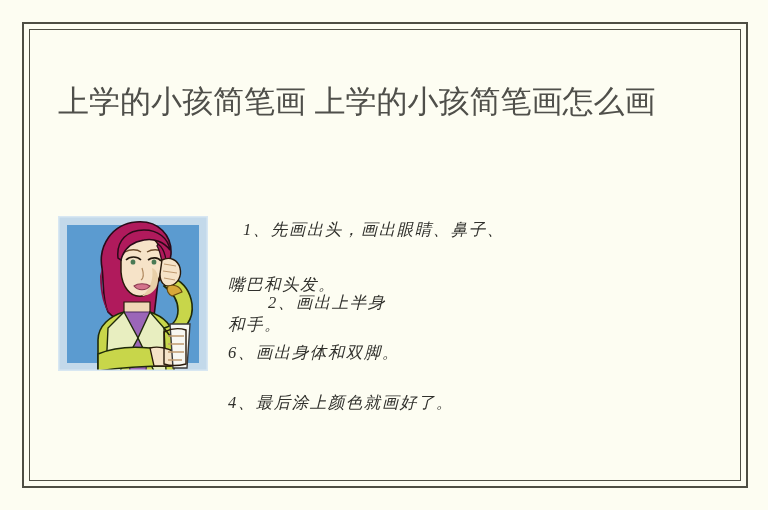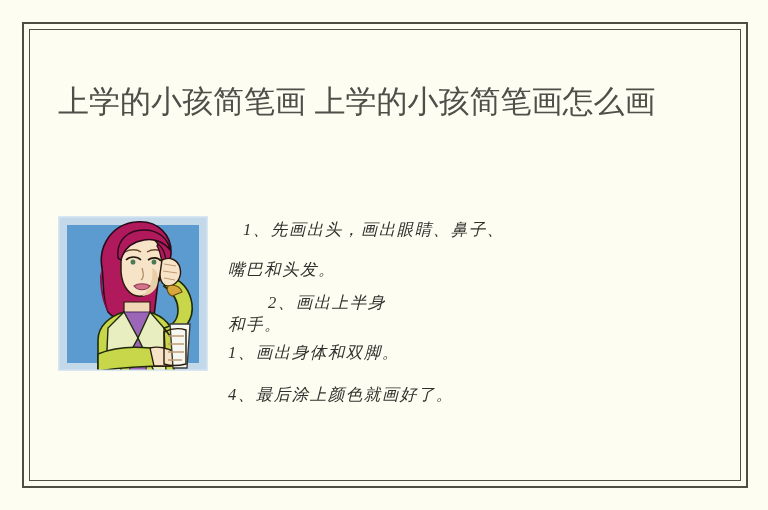--- a/index.html
+++ b/index.html
@@ -78,25 +78,25 @@
     font-size: 16.5px;
     font-family: "Liberation Serif", serif;
     font-style: italic;
   }
   .step-line {
     display: block;
     white-space: nowrap;
     letter-spacing: 1.5px;
   }
   .step-line.l1 { position: absolute; left: 0px;  top: 3px; margin-left: 15px; }
-  .step-line.l2 { position: absolute; left: 0px;  top: 43px; font-style: italic; }
+  .step-line.l2 { position: absolute; left: 0px;  top: 58px; font-style: italic; }
   .step-line.l3 { position: absolute; left: 0px;  top: 76px; margin-left: 40px; }
   .step-line.l4 { position: absolute; left: 0px;  top: 98px; font-family: Liberation Serif, serif; }
   .step-line.l5 { position: absolute; left: 0px;  top: 126px; }
-  .step-line.l6 { position: absolute; left: 0px;  top: 168px; }
+  .step-line.l6 { position: absolute; left: 0px;  top: 176px; }
 </style>
 </head>
 <body>
 
 <div id="page-frame">
   <div id="page-frame-inner"></div>
 </div>
 
 <h1 id="article-title">上学的小孩简笔画 上学的小孩简笔画怎么画</h1>
 
@@ -170,17 +170,17 @@
 
       <rect x="0.75" y="0.75" width="148.5" height="153.5" fill="none" stroke="#d8e7f2" stroke-width="1.5"></rect>
     </svg>
   </div>
 
   <div id="steps-text">
     <span class="step-line l1">1、先画出头，画出眼睛、鼻子、</span>
     <span class="step-line l2">嘴巴和头发。</span>
     <span class="step-line l3">2、画出上半身</span>
     <span class="step-line l4">和手。</span>
-    <span class="step-line l5">1、画出身体和双脚。</span>
+    <span class="step-line l5">6、画出身体和双脚。</span>
     <span class="step-line l6">4、最后涂上颜色就画好了。</span>
   </div>
 
 </div>
 
 </body></html>

